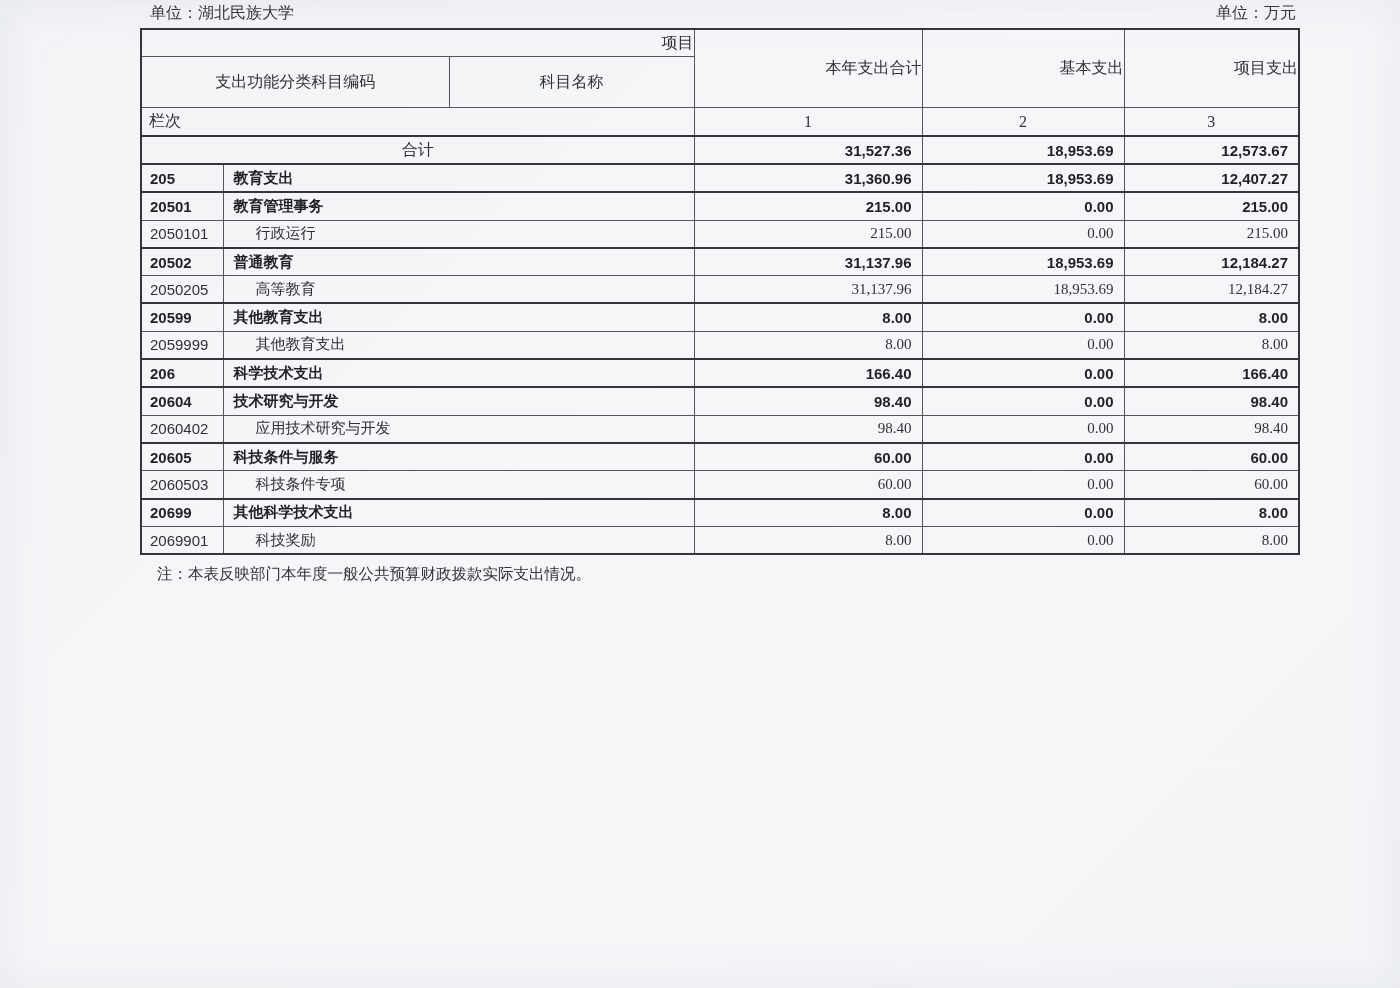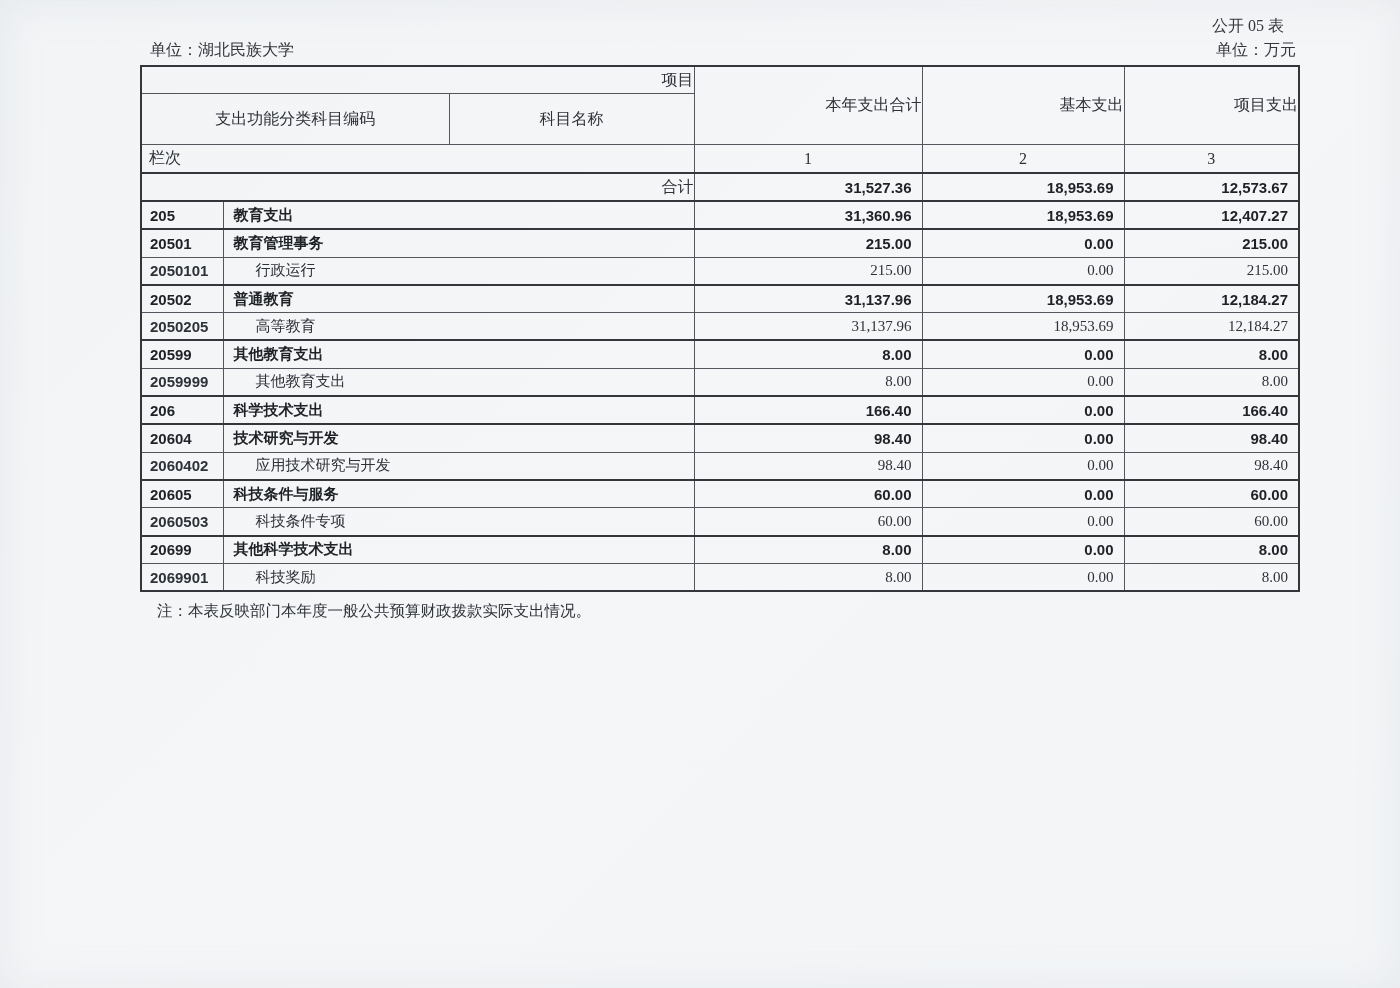--- a/index.html
+++ b/index.html
@@ -73,42 +73,42 @@
   }
   table.budget { border: 2.5px solid #33373c; }
   table.budget tr.hdr1 td { height: 26px; text-align: right; font-size: 16px; }
   table.budget tr.hdr2 td { height: 50px; text-align: center; font-size: 16px; }
   table.budget td.vhead { text-align: center; font-size: 16px; }
   table.budget tr.lanci td { height: 27px; font-size: 16px; }
   table.budget tr.lanci td.lbl { text-align: left; padding-left: 7px; }
   table.budget tr.lanci td.cnum { text-align: center; }
 
   table.budget tr.total-row td { height: 26px; border-top: 2.5px solid #33373c; }
-  table.budget tr.total-row td.lbl { text-align: right; font-size: 16px; }
+  table.budget tr.total-row td.lbl { text-align: center; font-size: 16px; }
   table.budget tr.total-row td.num {
     text-align: right; padding-right: 10px;
     font-size: 15px; font-weight: bold;
     font-family: "Liberation Sans", "DejaVu Sans", sans-serif;
     color: #1e2126;
   }
 
   table.budget tr.row td { height: 26.3px; font-size: 15px; }
   table.budget tr.bold-row td {
     font-family: "Liberation Sans", "DejaVu Sans", sans-serif;
     font-weight: bold;
     color: #1e2126;
     border-top: 2.5px solid #33373c;
   }
   table.budget tr.detail-row td { border-top: 1.2px solid #5d6167; }
   table.budget td.code-cell {
     text-align: left; padding-left: 8px;
     font-family: "Liberation Sans", "DejaVu Sans", sans-serif;
     font-size: 14.5px;
   }
-  table.budget tr.detail-row td.code-cell { font-weight: bold; color: #2d3138; }
+  table.budget tr.detail-row td.code-cell { font-weight: normal; color: #2d3138; }
   table.budget td.name-cell { text-align: left; padding-left: 10px; }
   table.budget tr.detail-row td.name-cell { padding-left: 32px; }
   table.budget td.num-cell { text-align: right; padding-right: 10px; }
   table.budget tr.detail-row td.num-cell {
     font-family: "Liberation Serif", "DejaVu Serif", serif;
     font-weight: normal;
   }
   .note {
     margin-top: 9px;
     font-size: 15.5px;
@@ -117,21 +117,20 @@
     margin-left: 15px;
   }
 </style>
 </head>
 <body>
 
 <div class="sheet">
   <div class="content">
 
 
-    <div class="meta-top">公开 05 表</div>
 
     <div class="meta-row">
       <span>单位：湖北民族大学</span>
       <span>单位：万元</span>
     </div>
 
     <table class="budget">
       <colgroup>
         <col class="c-code">
           <col class="c-name1">

